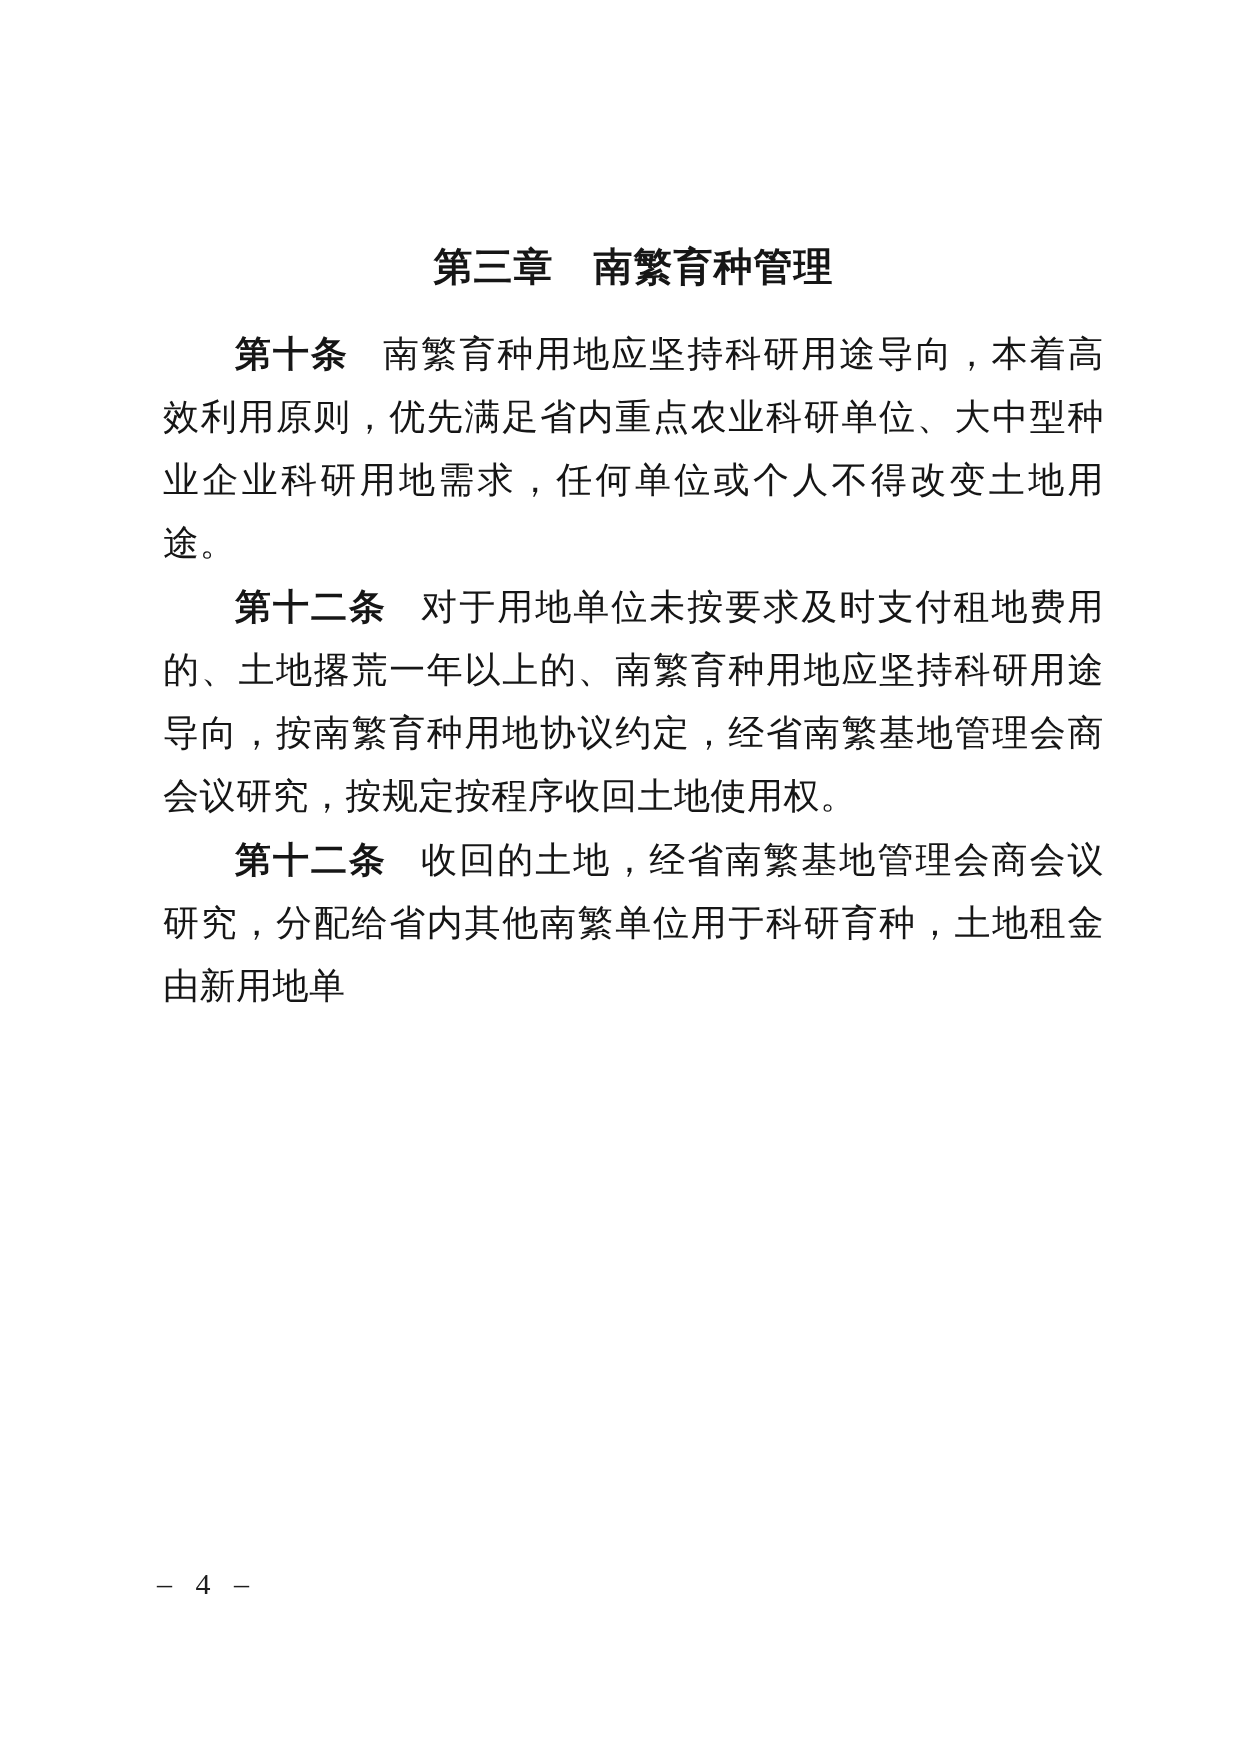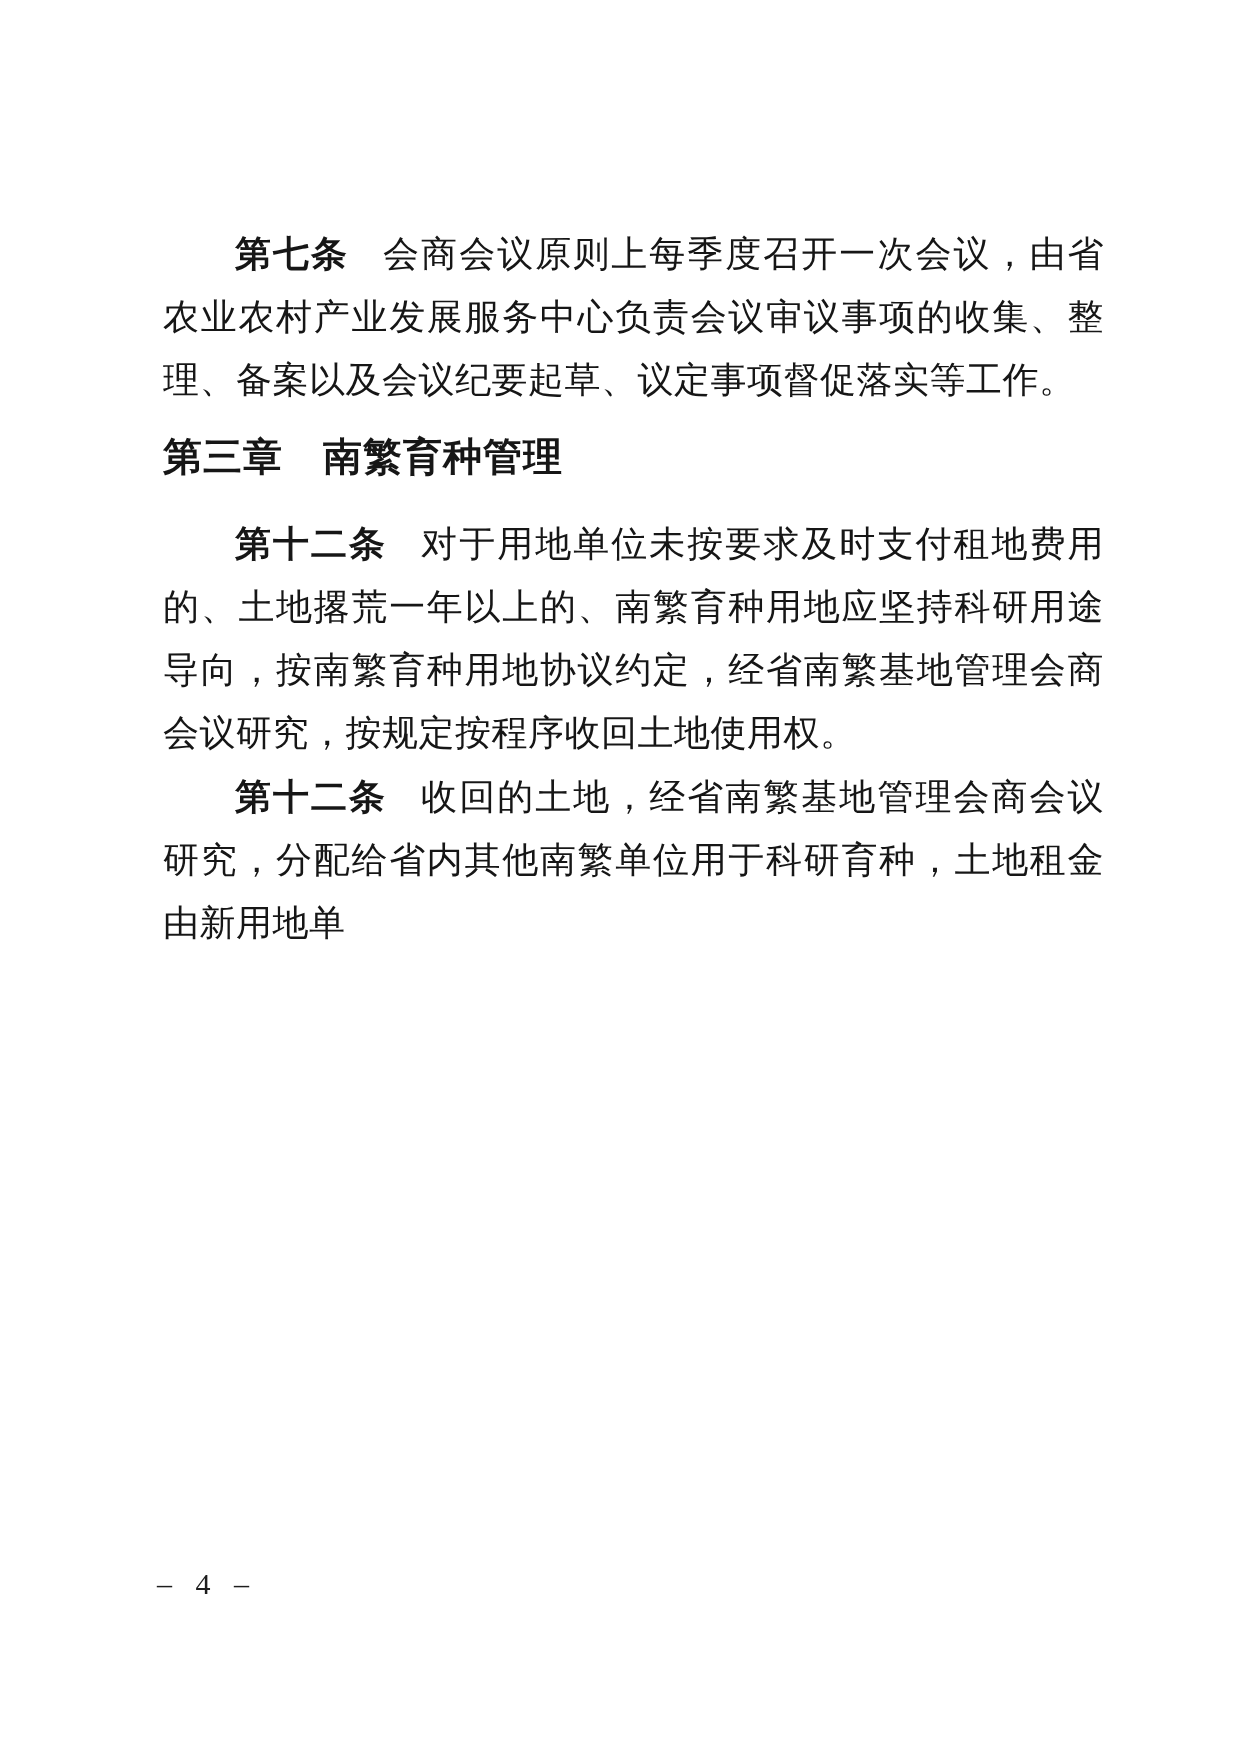--- a/index.html
+++ b/index.html
@@ -33,20 +33,21 @@
   .article-label {
     font-weight: 700;
     margin-right: 34px;
     font-family: "Liberation Sans", "Liberation Serif", sans-serif;
   }
   .chapter {
     margin: 13px 0 24px 0;
     font-size: 39px;
     line-height: 63px;
     font-weight: 700;
+    text-align: center;
     text-indent: 0;
     letter-spacing: 1px;
     font-family: "Liberation Sans", sans-serif;
   }
   .pagenum {
     position: absolute;
     left: 157px;
     top: 1566px;
     font-size: 30px;
     line-height: 36px;
@@ -54,26 +55,26 @@
     color: #1d1d1d;
     font-family: "Liberation Serif", serif;
   }
 </style>
 </head>
 <body>
 
 <div class="sheet">
   <div class="content">
 
-    <p class="para"><span class="article-label">第七条</span><span>会商会议原则上每季度召开一次会议，由省农业农村产业发展服务中心负责会议审议事项的收集、整理、备案以及会议纪要起草、议定事项督促落实等工作。</span></p>
 
     <h2 class="chapter">第三章　南繁育种管理</h2>
 
 
 
+    <p class="para"><span class="article-label">第十条</span><span>南繁育种用地应坚持科研用途导向，本着高效利用原则，优先满足省内重点农业科研单位、大中型种业企业科研用地需求，任何单位或个人不得改变土地用途。</span></p>
 
     <p class="para"><span class="article-label">第十二条</span><span>对于用地单位未按要求及时支付租地费用的、土地撂荒一年以上的、南繁育种用地应坚持科研用途导向，按南繁育种用地协议约定，经省南繁基地管理会商会议研究，按规定按程序收回土地使用权。</span></p>
 
     <p class="para"><span class="article-label">第十二条</span><span>收回的土地，经省南繁基地管理会商会议研究，分配给省内其他南繁单位用于科研育种，土地租金由新用地单</span></p>
 
   </div>
 
   <div class="pagenum">– 4 –</div>
 </div>
 

